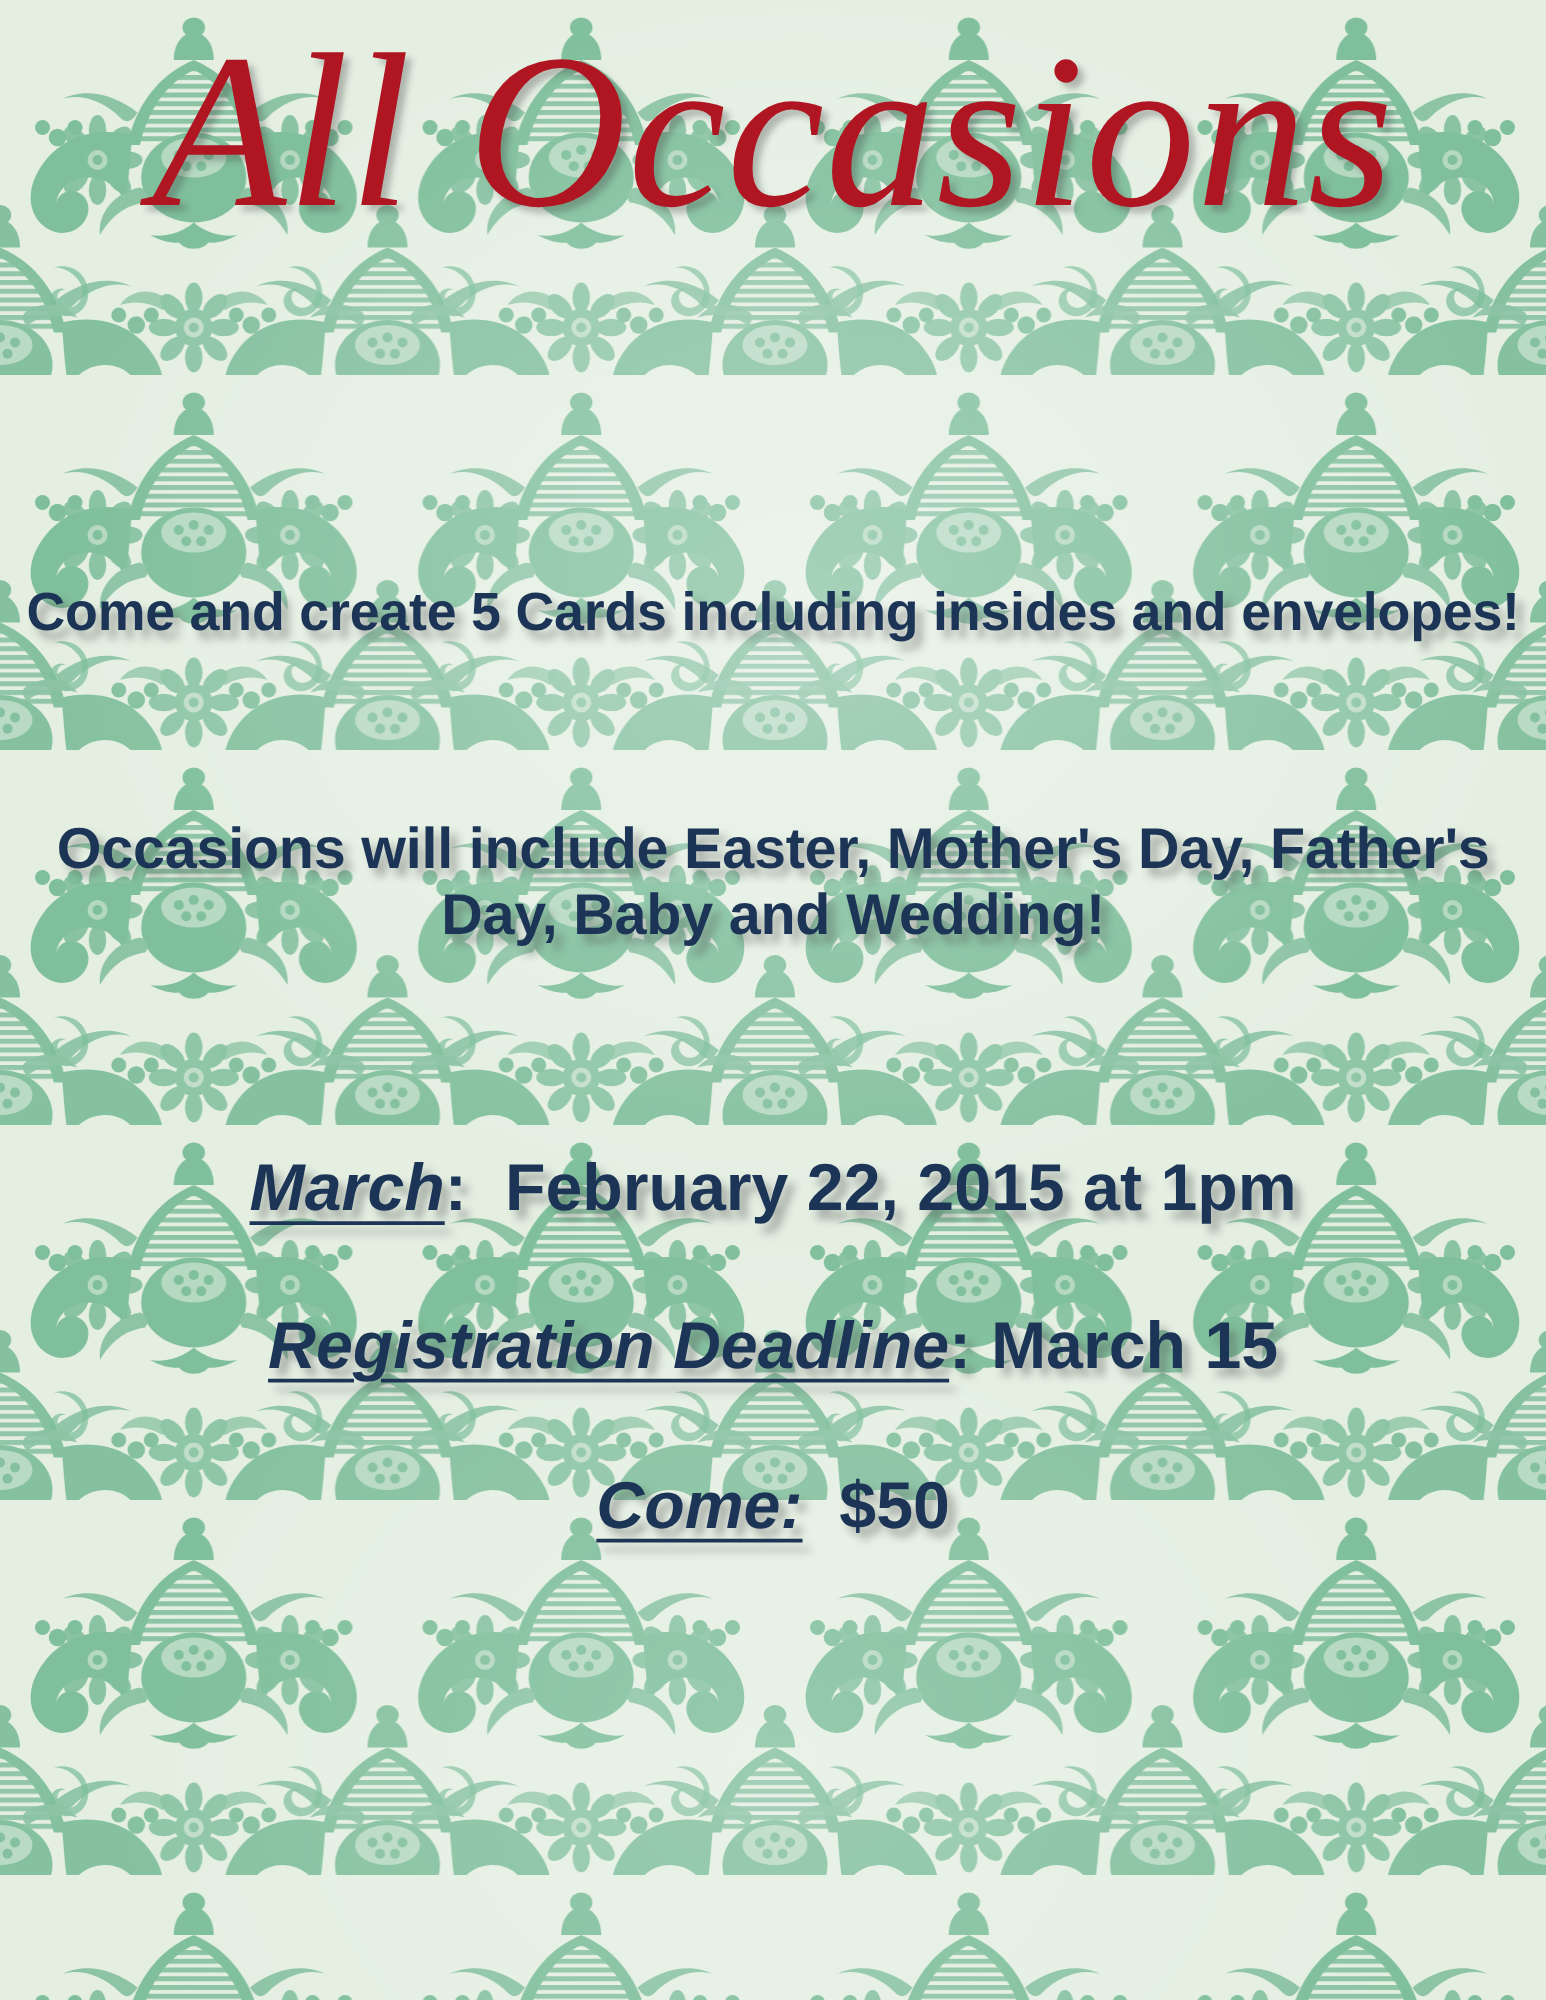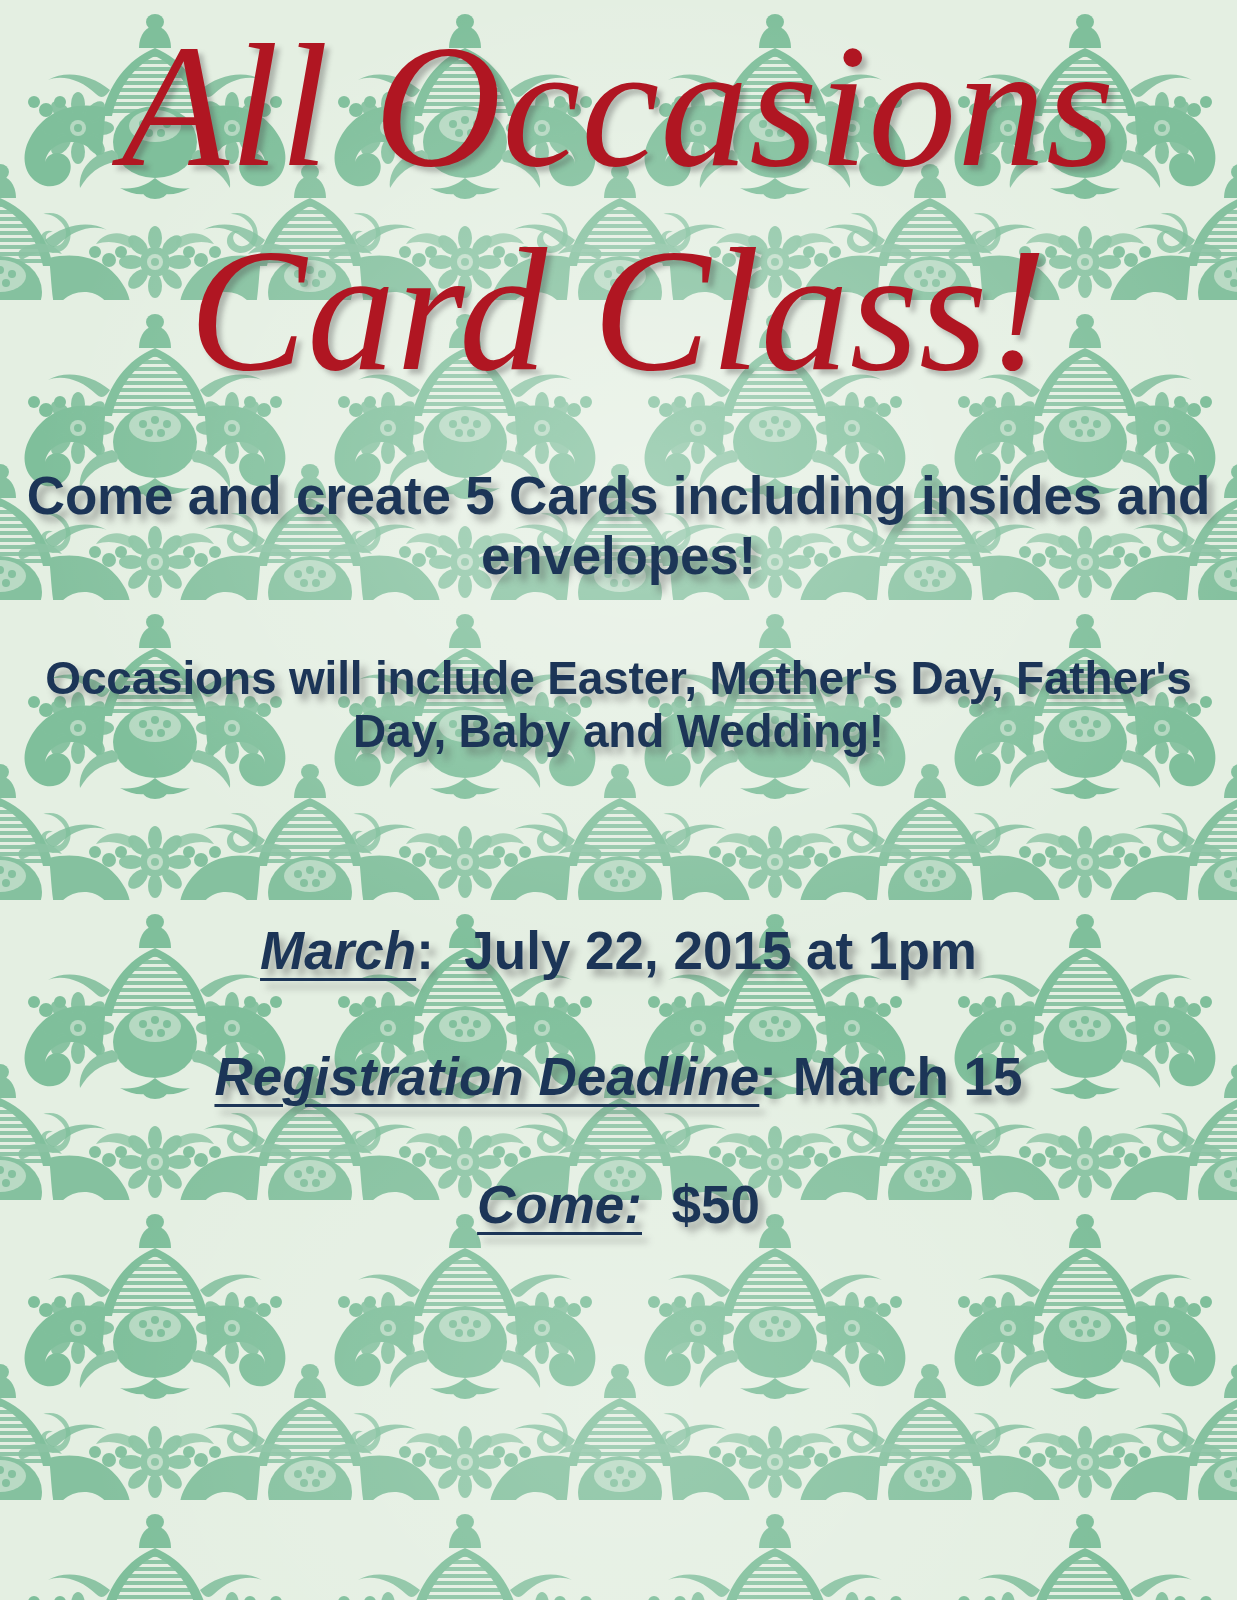--- a/index.html
+++ b/index.html
@@ -88,21 +88,21 @@
     left: 0;
     right: 0;
     color: #1c3557;
     font-family: "Liberation Sans Narrow", "Liberation Sans", sans-serif;
     font-weight: bold;
     text-shadow: 6px 7px 7px rgba(80,80,80,0.42);
   }
 
   #para-intro {
     top: 466px;
-    font-size: 53px;
+    font-size: 43px;
     line-height: 1.14;
     letter-spacing: -0.004em;
   }
 
   #para-occasions {
     top: 652px;
     font-size: 46px;
     line-height: 1.16;
     letter-spacing: -0.004em;
   }
@@ -233,29 +233,28 @@
       <rect width="1237" height="1600" fill="url(#damask)"></rect>
     </svg>
   </div>
 
   <div id="paper-sheen"></div>
 
   <div id="content">
 
     <div id="title-line-1" class="title">All Occasions</div>
 
-    <div id="title-line-2" class="title">Card Class!</div>
 
     <div id="para-intro" class="body-text">Come and create 5 Cards including insides and envelopes!</div>
 
     <div id="para-occasions" class="body-text">Occasions will include Easter, Mother's Day, Father's Day, Baby and Wedding!</div>
 
     <div id="line-when" class="detail-line">
       <span class="label-em">March</span><span class="sep">:</span>&nbsp;
-      <span>July 22, 2015 at 1pm</span>
+      <span>February 22, 2015 at 1pm</span>
     </div>
 
     <div id="line-deadline" class="detail-line">
       <span class="label-em">Registration Deadline</span><span class="sep">:</span>
       <span>March 15</span>
     </div>
 
     <div id="line-cost" class="detail-line">
       <span class="label-em">Come:</span>&nbsp;
       <span>$50</span>

